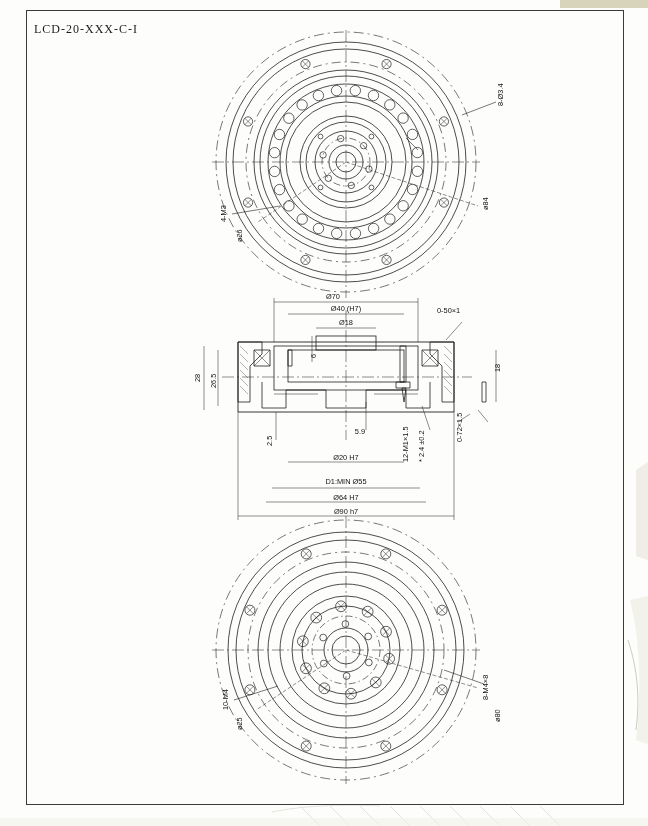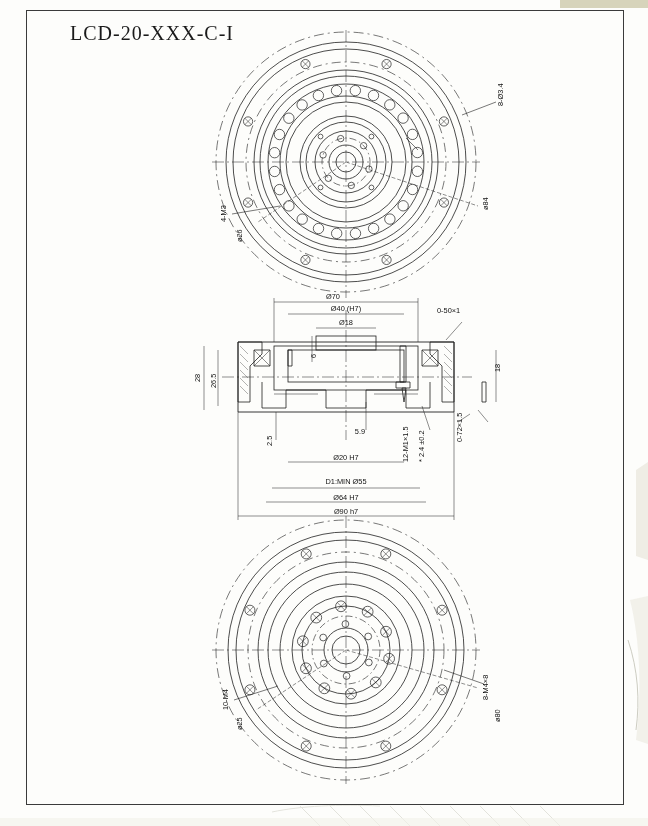--- a/index.html
+++ b/index.html
@@ -1,20 +1,20 @@
 <!DOCTYPE html>
 <html><head>
 <meta charset="utf-8">
 <style>
   html,body{margin:0;padding:0;background:#ffffff;}
   body{width:648px;height:826px;font-family:"Liberation Serif",serif;color:#1a1a1a;overflow:hidden;position:relative;}
   .page{position:absolute;left:0;top:0;width:648px;height:826px;background:#fdfdfb;}
   .bg-shapes{position:absolute;inset:0;pointer-events:none;}
   .sheet-border{position:absolute;left:26px;top:10px;width:596px;height:793px;border:1px solid #3b3b3b;background:transparent;}
-  .title{position:absolute;left:34px;top:22px;font-size:20px;letter-spacing:1px;font-family:"Liberation Serif",serif;margin-left:36px;}
+  .title{position:absolute;left:34px;top:22px;font-size:12px;letter-spacing:1px;font-family:"Liberation Serif",serif;}
   .dwg{position:absolute;left:26px;top:10px;width:596px;height:793px;}
   svg{display:block;}
   .lbl{font-family:"Liberation Sans",sans-serif;font-size:7.4px;fill:#111;}
 </style>
 </head>
 <body>
 
 <div class="page">
 
   <svg class="bg-shapes" width="648" height="826">

